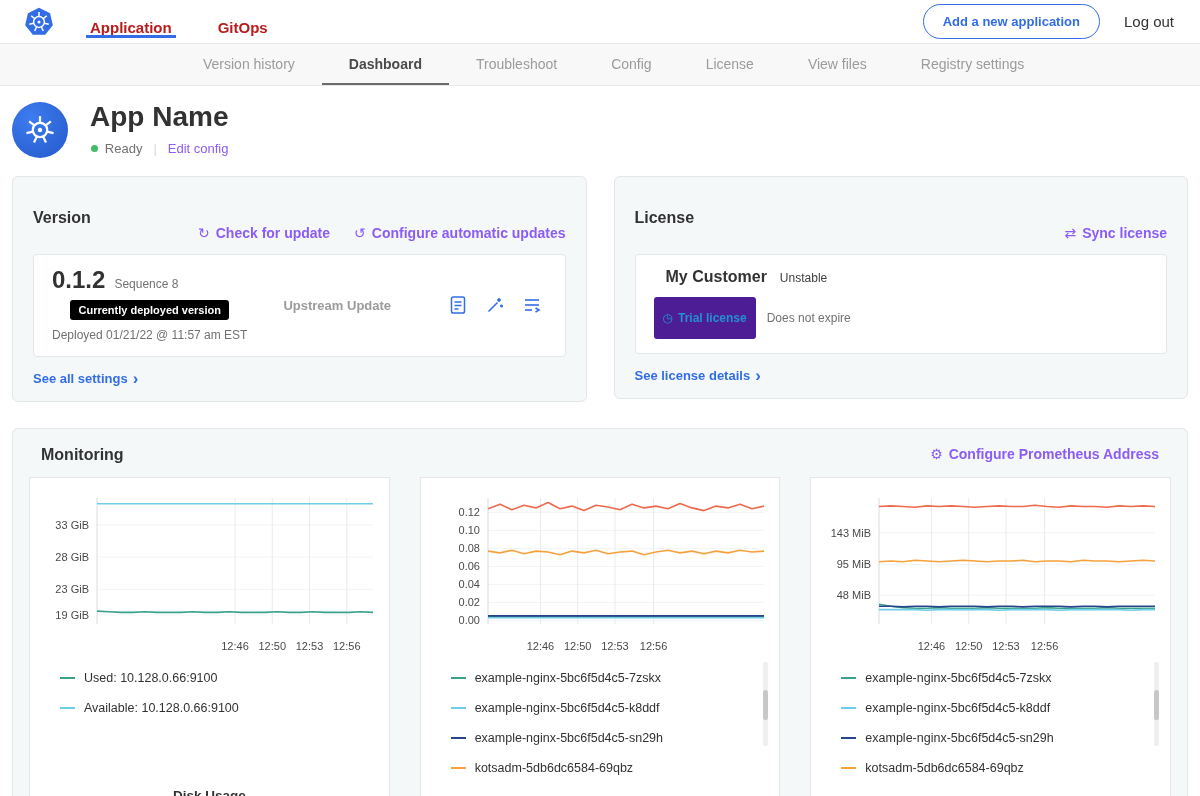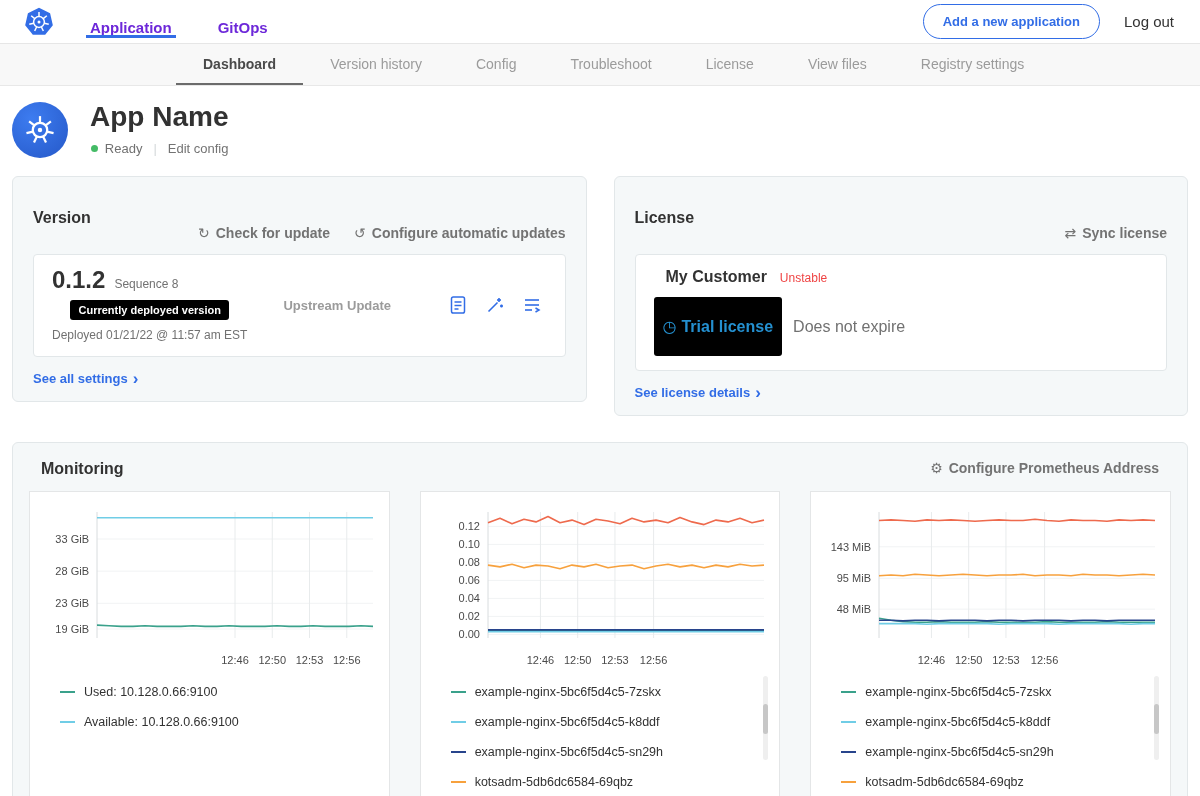--- a/index.html
+++ b/index.html
@@ -5,38 +5,38 @@
   * { box-sizing: border-box; }
   html,body { margin:0; padding:0; }
   body {
     width:1200px; height:796px; overflow:hidden;
     font-family:"Liberation Sans", sans-serif;
     color:#323232; background:#ffffff; font-size:14px;
   }
   
   .topnav { height:44px; display:flex; align-items:center; padding:0 26px 0 24px; border-bottom:1px solid #e6e6e6; background:#fff; }
   .logo-sm { width:30px; height:30px; margin-right:36px; flex:0 0 auto; }
-  .topnav-tab { position:relative; height:32px; line-height:44px; font-size:15px; font-weight:bold; color:#6d28d9; margin-right:46px; cursor:pointer; }
+  .topnav-tab { position:relative; height:32px; line-height:44px; font-size:15px; font-weight:bold; color:#b91c1c; margin-right:46px; cursor:pointer; }
   .topnav-tab.active::after { content:""; position:absolute; left:-4px; right:-4px; bottom:0; height:3px; background:#326de6; }
   .topnav-right { margin-left:auto; display:flex; align-items:center; gap:24px; }
   .add-app-btn { border:1px solid #326de6; background:#fff; color:#326de6; font-weight:bold; font-size:13px; padding:9px 19px; border-radius:19px; cursor:pointer; font-family:inherit; }
   .logout { font-size:15px; color:#323232; cursor:pointer; }
   
   .subnav { height:42px; background:#f8f8f8; border-bottom:1px solid #e8e8e8; display:flex; padding-left:176px; }
   .subnav-tab { font-size:14px; color:#9b9b9b; padding:0 27px; line-height:40px; cursor:pointer; border-bottom:2px solid transparent; }
   .subnav-tab.active { color:#4a4a4a; font-weight:bold; border-bottom:2px solid #6b6b6b; }
   
   .app-header { display:flex; align-items:flex-start; padding:16px 28px 16px 12px; }
   .app-icon { width:56px; height:56px; border-radius:50%; background:radial-gradient(circle at 35% 30%, #3d7cf0, #2558c8); display:flex; align-items:center; justify-content:center; flex:0 0 auto; }
   .app-head-text { margin-left:22px; }
   .app-title { font-size:28px; font-weight:bold; line-height:30px; }
   .app-status-row { display:flex; align-items:center; margin-top:9px; font-size:13px; color:#717171;justify-content:flex-end; }
   .status-dot { width:7px; height:7px; border-radius:50%; background:#44bb66; margin-right:7px; }
   .status-sep { color:#d4d8da; margin:0 11px; }
-  .link { color:#737373; cursor:pointer; }
+  .link { color:#8b5cf6; cursor:pointer; }
   .link.bold { font-weight:bold; }
   
   .cards-row { display:flex; gap:27px; padding:2px 12px 0; align-items:flex-start; }
   .info-card { flex:1 1 0; background:#f5f8f9; border:1px solid #e2e7e9; border-radius:6px; padding:18px 20px 15px; }
   .card-head { display:flex; align-items:center; }
   .card-title { font-size:16px; font-weight:bold; }
   .card-links { margin-left:auto; display:flex; gap:24px; align-items:flex-end;margin-top:30px; }
   .icon-glyph { display:inline-block; margin-right:6px; font-weight:normal; }
   .white-box { background:#fff; border:1px solid #e2e7e9; border-radius:4px; margin-top:13px; padding:13px 18px 14px;text-align:center; }
   .version-box { display:flex; align-items:center; }
@@ -45,25 +45,25 @@
   .sequence { font-size:12px; color:#717171; margin-left:9px; }
   .deployed-badge { display:inline-block; margin-top:8px; background:#000000; color:#fff; font-size:11px; font-weight:bold; padding:4px 8px; border-radius:3px; }
   .deployed-at { margin-top:8px; font-size:12px; color:#717171; }
   .upstream { color:#9b9b9b; font-size:13px; font-weight:bold; margin-left:36px; }
   .version-icons { margin-left:auto; display:flex; gap:17px; align-items:center; padding-right:4px; }
   .v-icon { cursor:pointer; display:inline-flex; }
   .see-link { display:inline-flex; align-items:center; margin-top:14px; font-size:13px; font-weight:bold; color:#326de6; cursor:pointer; }
   .chev { font-size:17px; line-height:13px; margin-left:5px; font-weight:bold; }
   .customer-row { display:flex; align-items:baseline;padding-left:12px; }
   .customer-name { font-size:16px; font-weight:bold; }
-  .channel { font-size:12px; color:#ef4444; margin-left:13px; }
+  .channel { font-size:12px; color:#404040; margin-left:13px; }
   .license-badges { display:flex; align-items:center; margin-top:11px; }
-  .trial-badge { background:#000000; color:#2490d0; font-size:16px; font-weight:bold; padding:20px 9px; border-radius:3px; }
+  .trial-badge { background:#4c1d95; color:#2490d0; font-size:12px; font-weight:bold; padding:14px 9px; border-radius:3px; }
   .trial-badge .clock { margin-right:5px; font-weight:normal; }
-  .expiry { font-size:16px; color:#717171; margin-left:11px; }
+  .expiry { font-size:12px; color:#717171; margin-left:11px; }
   
   .monitoring { margin:26px 12px 0; background:#f5f8f9; border:1px solid #e2e7e9; border-radius:6px; padding:15px 16px 16px; }
   .monitor-head { display:flex; align-items:flex-start; padding:2px 12px 13px; }
   .monitor-title { font-size:16px; font-weight:bold; }
   .monitor-link { margin-left:auto; }
   .charts-row { display:flex; gap:30px; }
   .chart-card { flex:1 1 0; background:#fff; border:1px solid #e4e6e7; display:flex; flex-direction:column; height:344px; }
   .chart-plot { padding:12px 4px 0; }
   .chart-plot svg { display:block; margin:0 auto; }
   .chart-legend { flex:1 1 auto; position:relative; padding:15px 24px 0 30px; }
@@ -95,24 +95,24 @@
   </span>
   <span class="topnav-tab active">Application</span>
   <span class="topnav-tab">GitOps</span>
   <span class="topnav-right">
     <button class="add-app-btn">Add a new application</button>
     <span class="logout">Log out</span>
   </span>
 </div>
 
 <div class="subnav">
+  <span class="subnav-tab">Version history</span>
   <span class="subnav-tab active">Dashboard</span>
-  <span class="subnav-tab">Version history</span>
+  <span class="subnav-tab">Troubleshoot</span>
   <span class="subnav-tab">Config</span>
-  <span class="subnav-tab">Troubleshoot</span>
   <span class="subnav-tab">License</span>
   <span class="subnav-tab">View files</span>
   <span class="subnav-tab">Registry settings</span>
 </div>
 
 <div class="app-header">
   <div class="app-icon">
     <svg viewBox="0 0 36 36" width="40" height="40">
       <circle cx="18" cy="18" r="6.5" fill="none" stroke="#ffffff" stroke-width="2"></circle>
       <circle cx="18" cy="18" r="2" fill="#ffffff"></circle>

